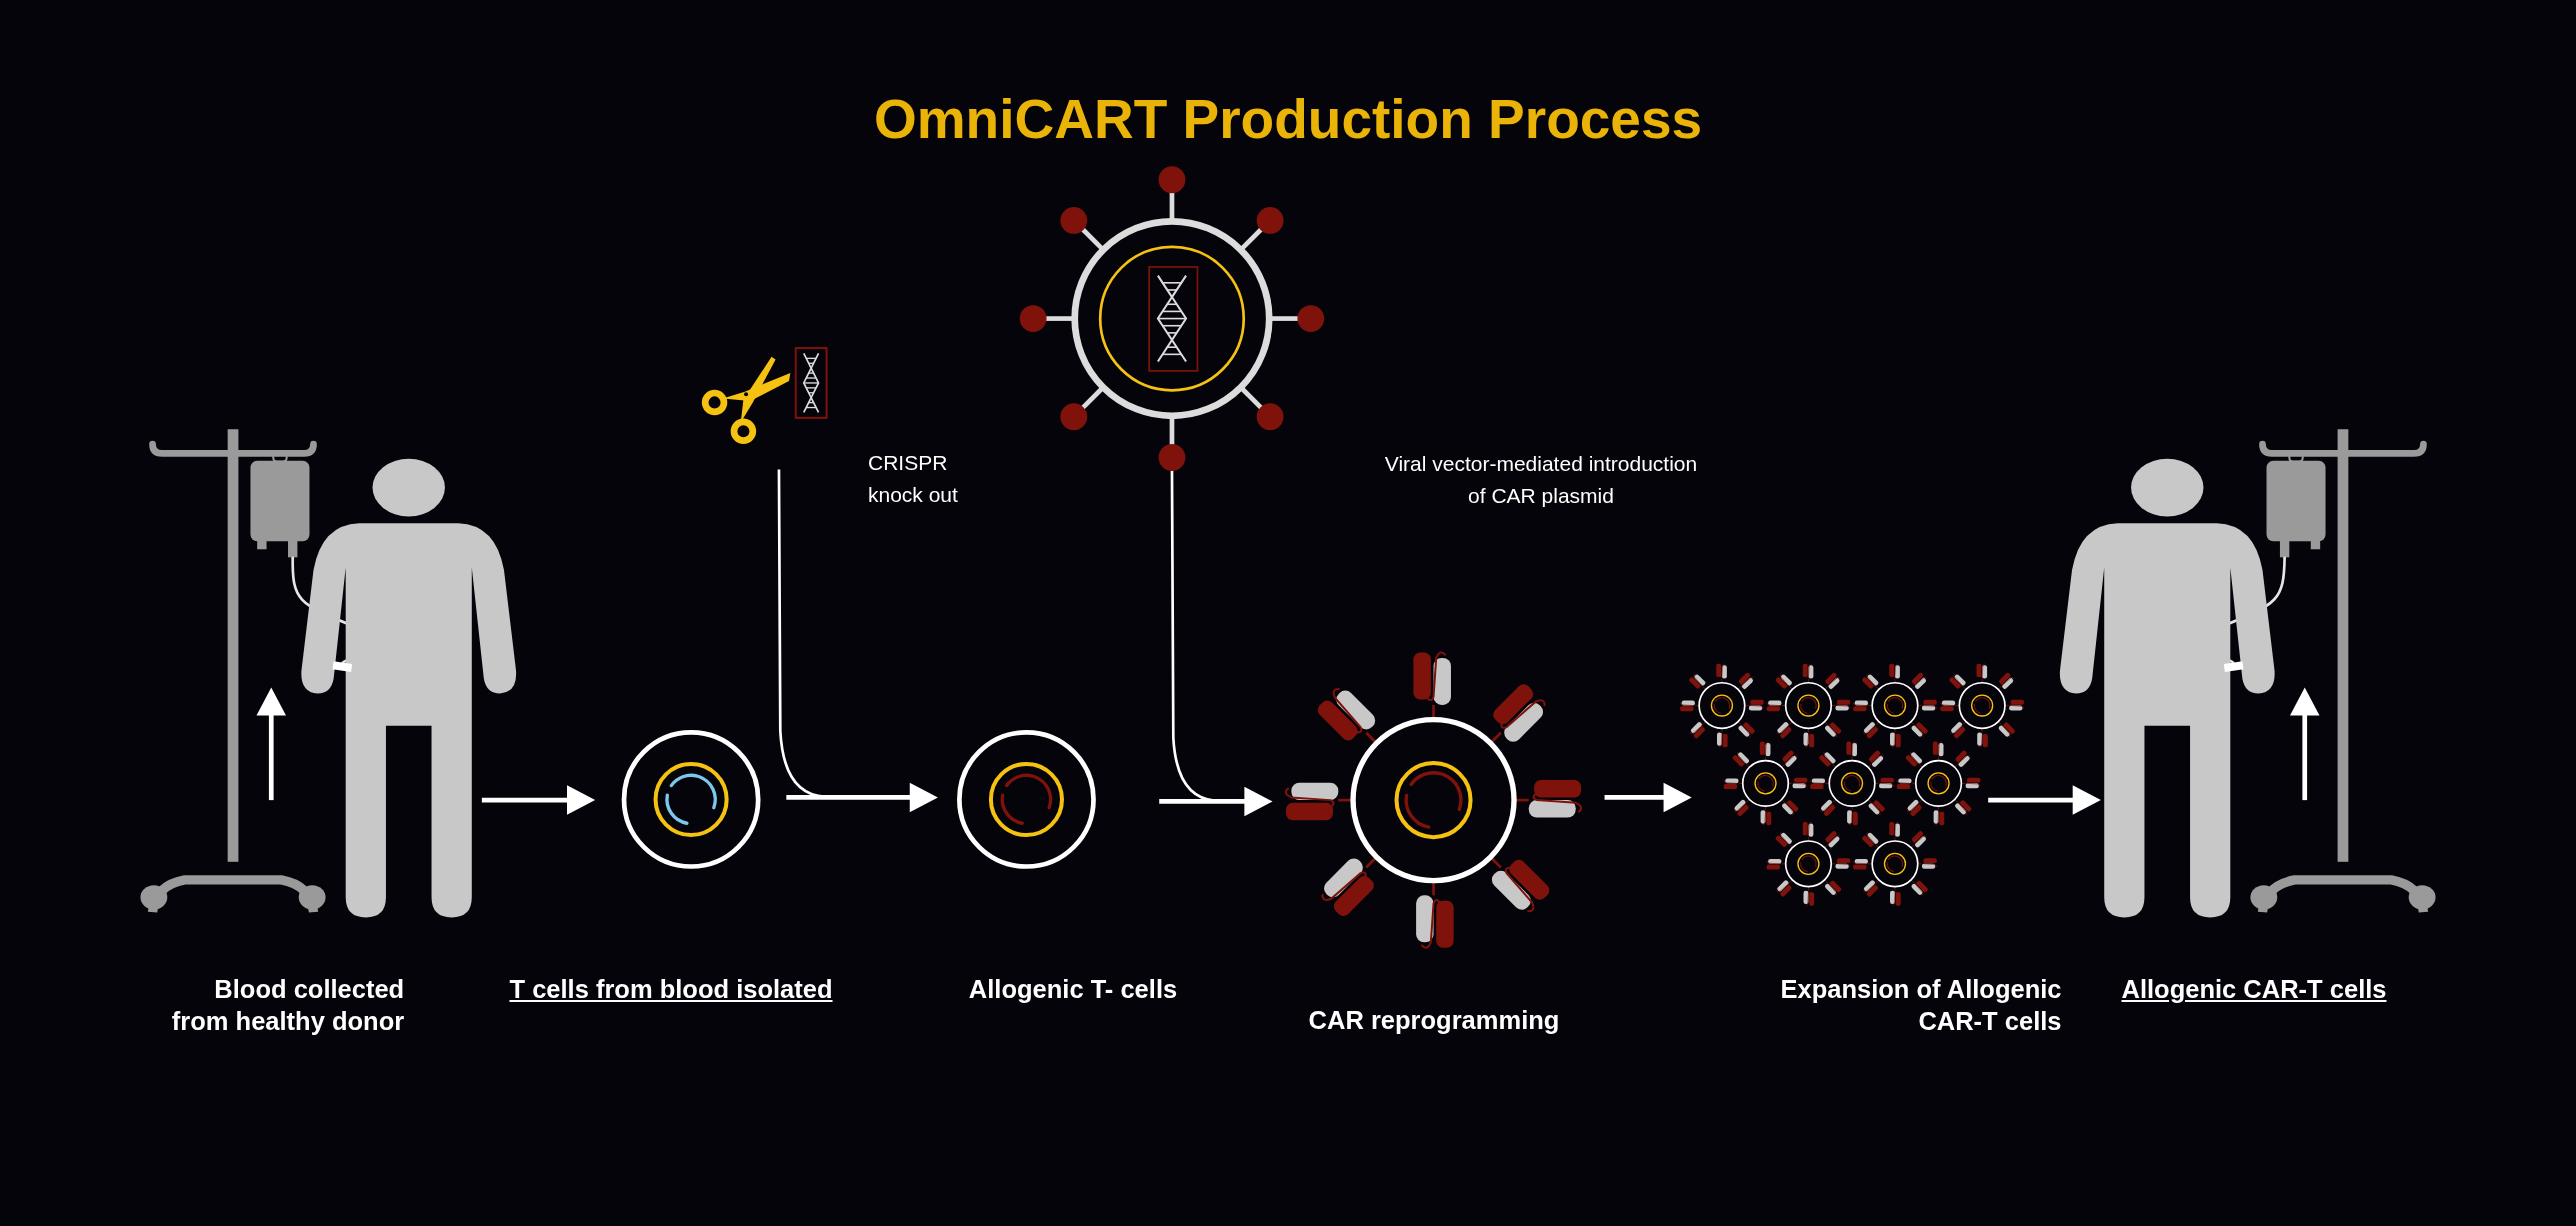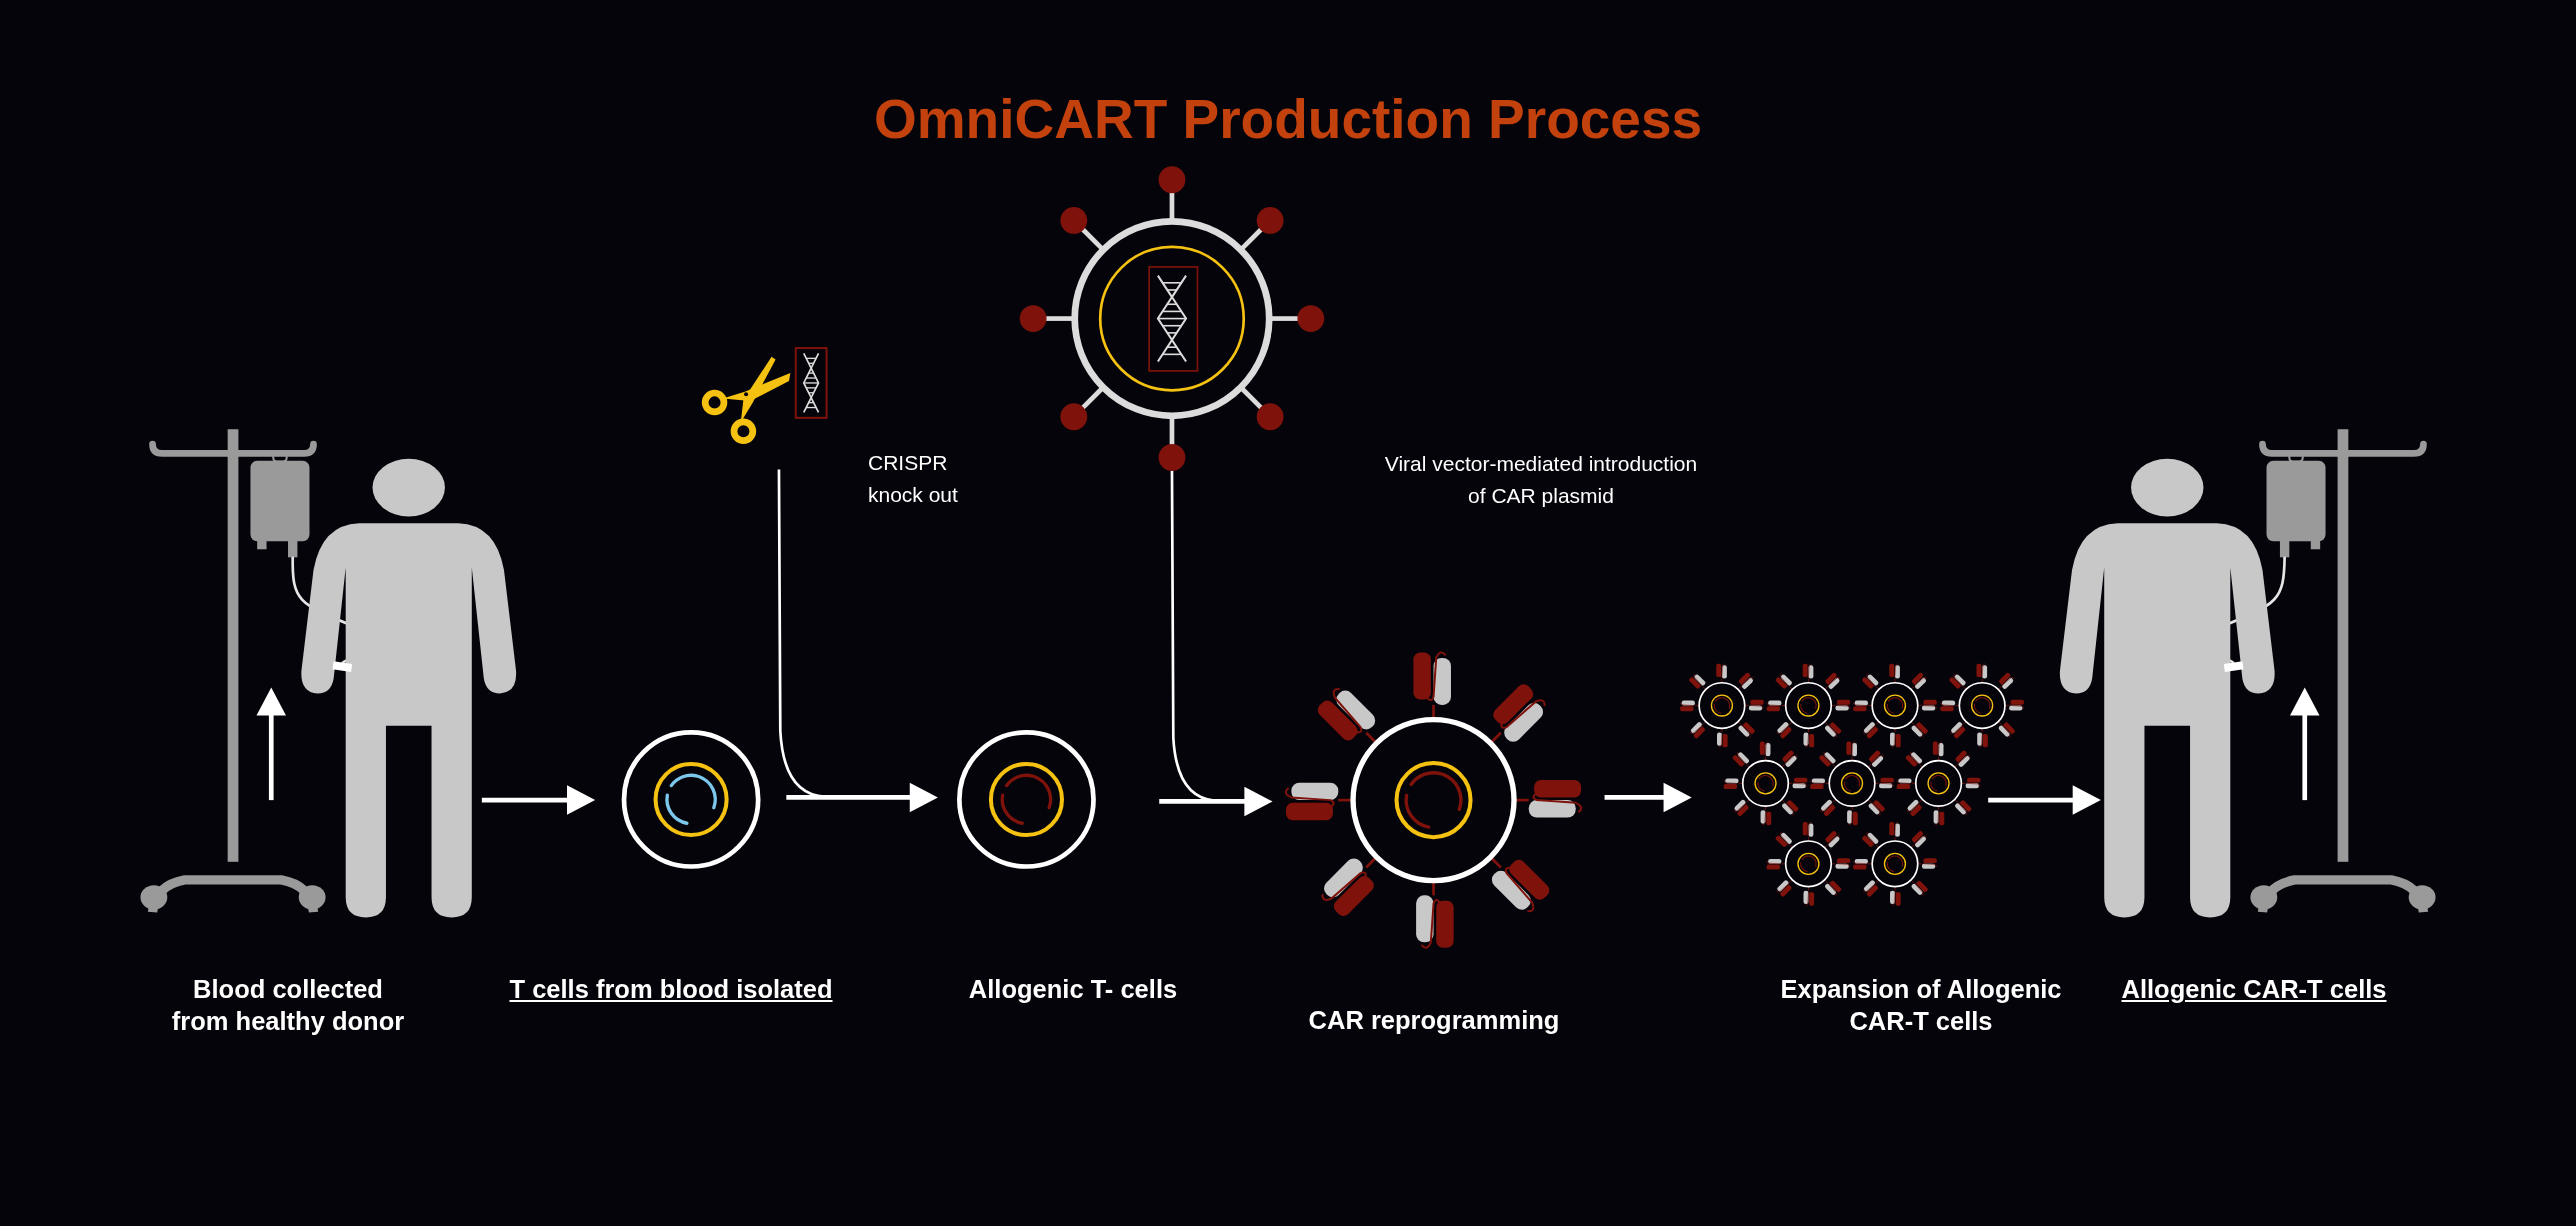--- a/index.html
+++ b/index.html
@@ -1,19 +1,19 @@
 <!DOCTYPE html>
 <html style="font-size:10.7px"><head>
 <meta charset="utf-8">
 <style>
   html, body { margin:0; padding:0; background:#06040b; }
   body { width:2576px; height:1226px; position:relative; overflow:hidden; font-family:"Liberation Sans", sans-serif; }
   #stage { position:absolute; left:0; top:0; width:2576px; height:1226px; }
-  .title { position:absolute; left:0; width:2576px; top:87px; text-align:center; color:#c2410c; font-weight:bold; font-size:55px; letter-spacing:0px; }
-  .label { position:absolute; color:#ffffff; font-weight:bold; font-size:25.5px; line-height:32px; text-align:center; transform:translateX(-50%); white-space:nowrap; }
+  .title { position:absolute; left:0; width:2576px; top:87px; text-align:center; color:#eab308; font-weight:bold; font-size:55px; letter-spacing:0px; }
+  .label { position:absolute; color:#ffffff; font-weight:bold; font-size:25.5px; line-height:32px; text-align:right; transform:translateX(-50%); white-space:nowrap; }
   .note { position:absolute; color:#ffffff; font-size:21px; line-height:32px; white-space:nowrap; }
   .note.center { text-align:center; transform:translateX(-50%);margin-left:36px; }
 </style>
 </head>
 <body>
 
 <div id="stage">
   <svg id="art" width="2576" height="1226" viewBox="0 0 3840 1828" xmlns="http://www.w3.org/2000/svg">
       <g>
         <g>

